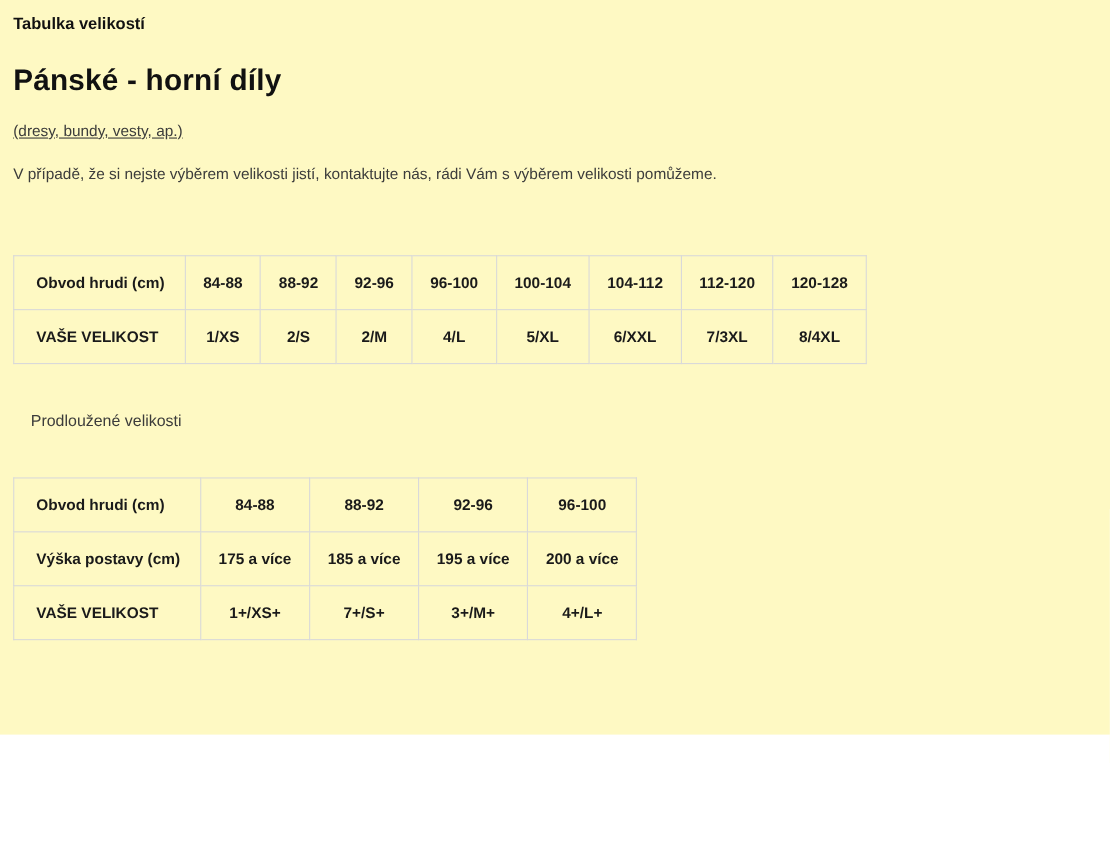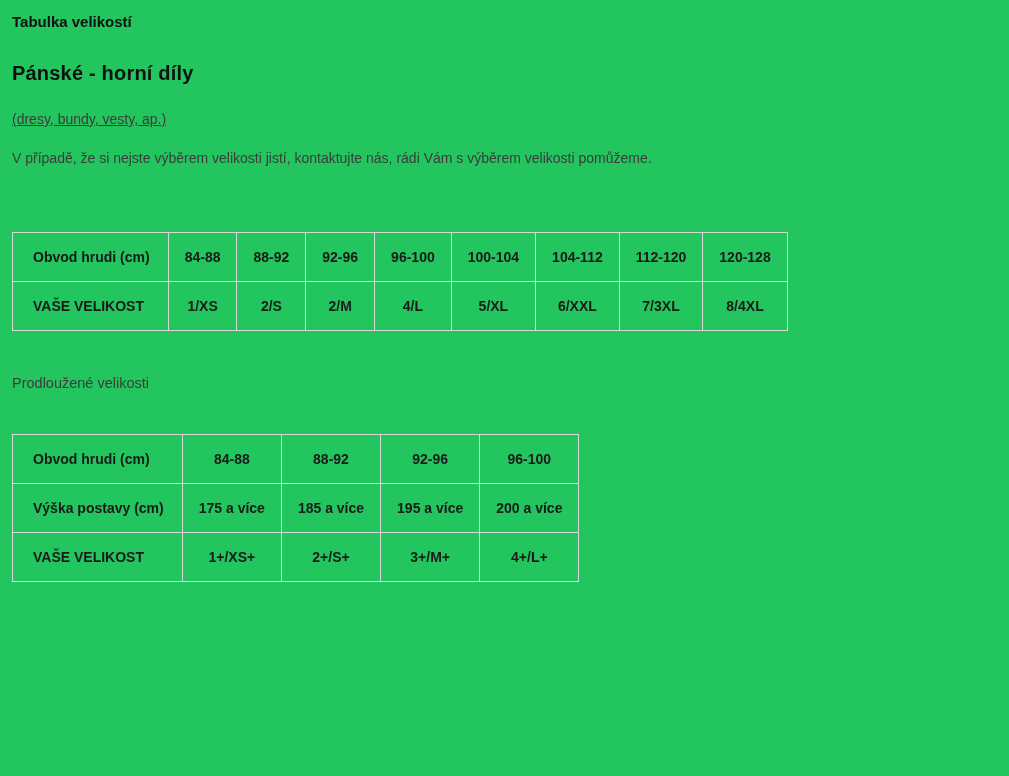--- a/index.html
+++ b/index.html
@@ -1,35 +1,35 @@
 <!DOCTYPE html>
 <html lang="cs"><head>
 <meta charset="utf-8">
 <style>
   * { box-sizing: border-box; }
   html, body { margin: 0; padding: 0; background: #ffffff; }
   .page {
     position: relative;
     width: 1009px;
-    height: 776px;
-    background: #22c55e;
+    height: 668px;
+    background: #fef9c3;
     overflow: hidden;
     font-family: "Liberation Sans", sans-serif;
     color: #1d1d1b;
   }
   .section-heading {
     margin: 0;
     padding: 13px 12px 0 12px;
     font-size: 15px;
     font-weight: 700;
     color: #111111;
   }
   .page-title {
     margin: 27px 12px 0 12px;
-    font-size: 20px;
+    font-size: 27px;
     line-height: 32px;
     font-weight: 700;
     color: #111111;
     letter-spacing: 0.2px;
   }
   .subtitle {
     margin: 21px 12px 0 12px;
     font-size: 14px;
     line-height: 18px;
     font-weight: 400;
@@ -61,21 +61,21 @@
     text-align: center;
     vertical-align: middle;
     white-space: nowrap;
   }
   .size-table td.row-label {
     text-align: left;
     padding-left: 20px;
     padding-right: 18px;
   }
   .extended-heading {
-    margin: 38px 12px 0 12px;
+    margin: 38px 12px 0 28px;
     font-size: 14.5px;
     line-height: 28px;
     font-weight: 400;
     color: #3c3c3b;
   }
 </style>
 </head>
 <body>
 
 <div class="page">
@@ -130,20 +130,20 @@
       <tr>
         <td class="row-label">Výška postavy (cm)</td>
         <td>175 a více</td>
         <td>185 a více</td>
         <td>195 a více</td>
         <td>200 a více</td>
       </tr>
       <tr>
         <td class="row-label">VAŠE VELIKOST</td>
         <td>1+/XS+</td>
-        <td>2+/S+</td>
+        <td>7+/S+</td>
         <td>3+/M+</td>
         <td>4+/L+</td>
       </tr>
     </tbody>
   </table>
 
 </div>
 
 </body></html>

